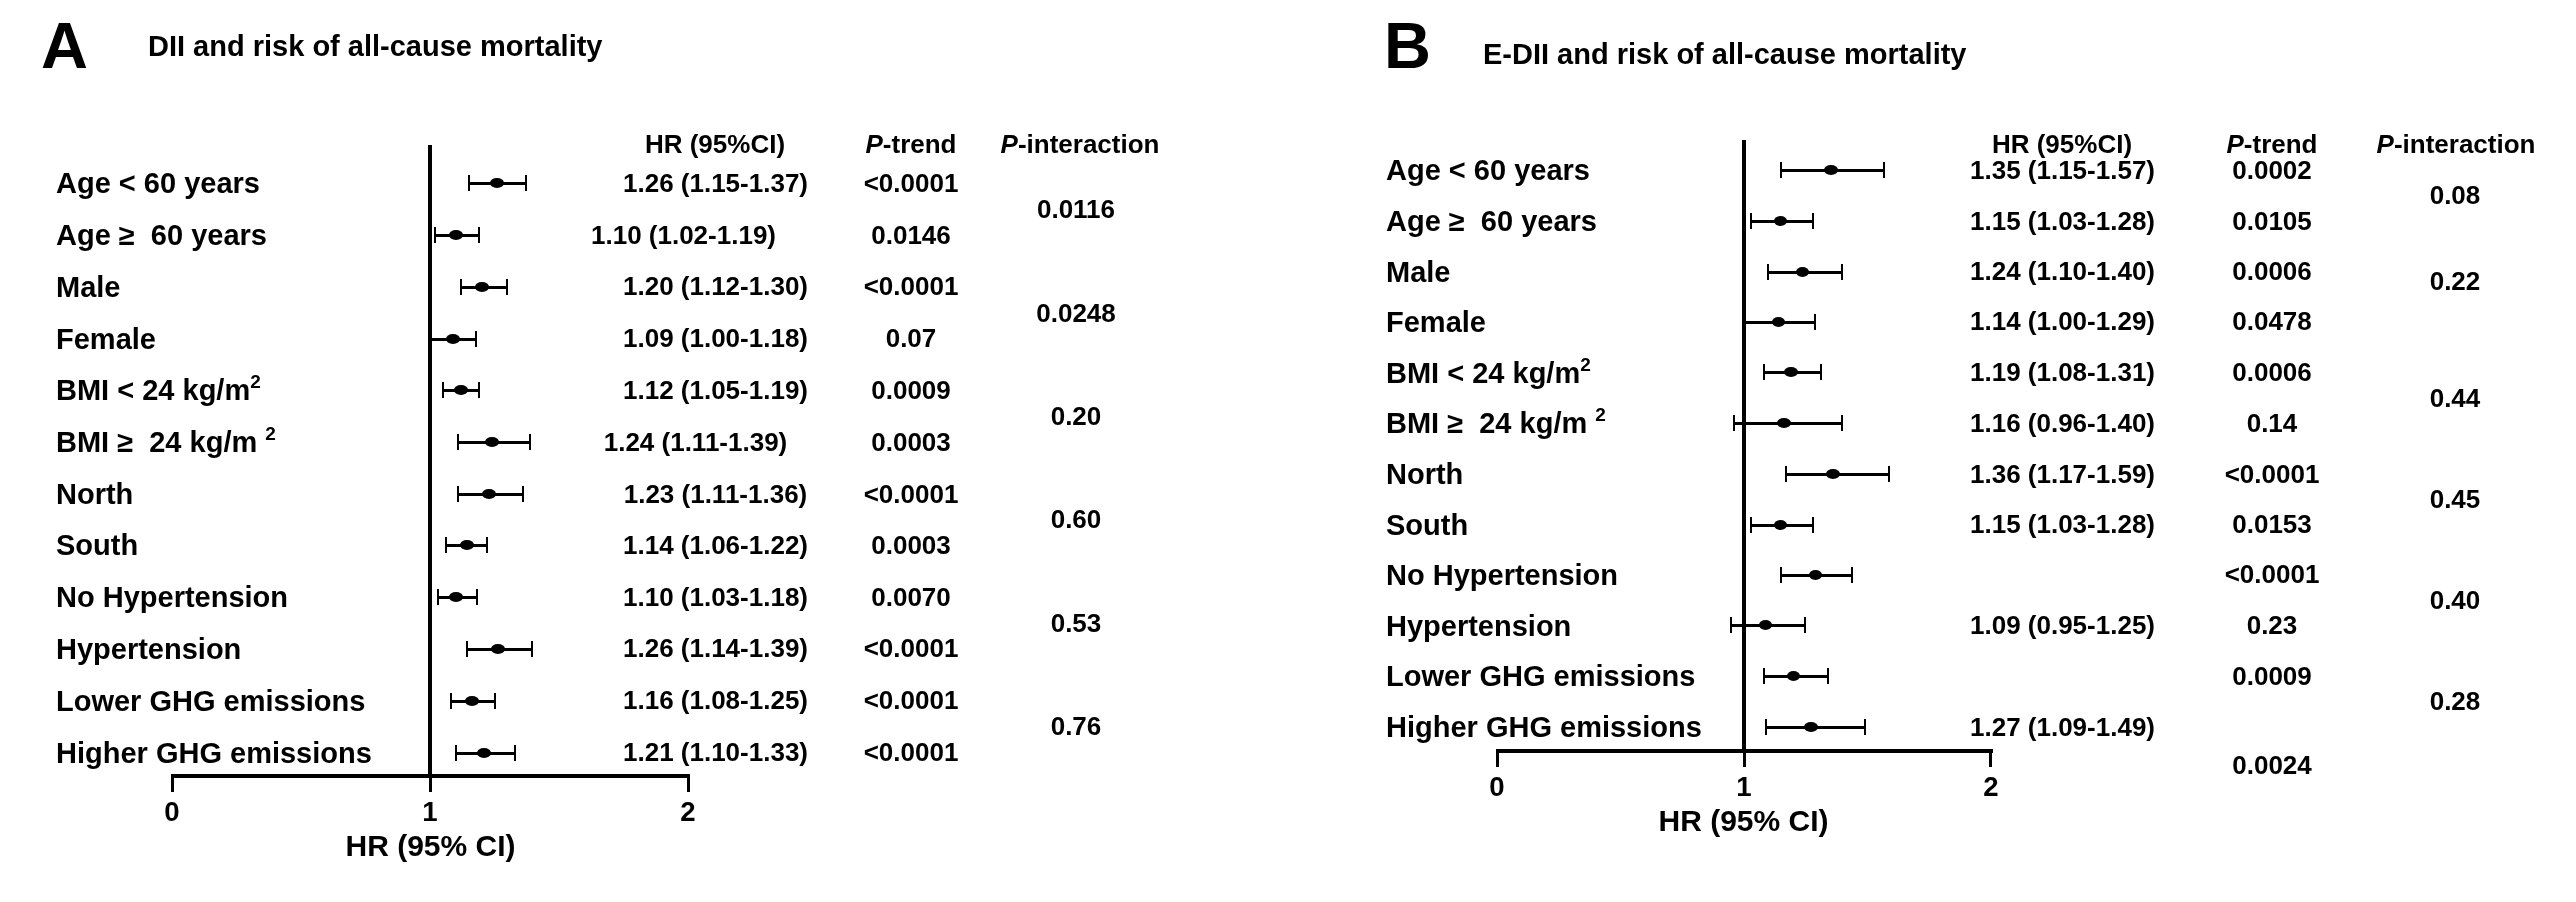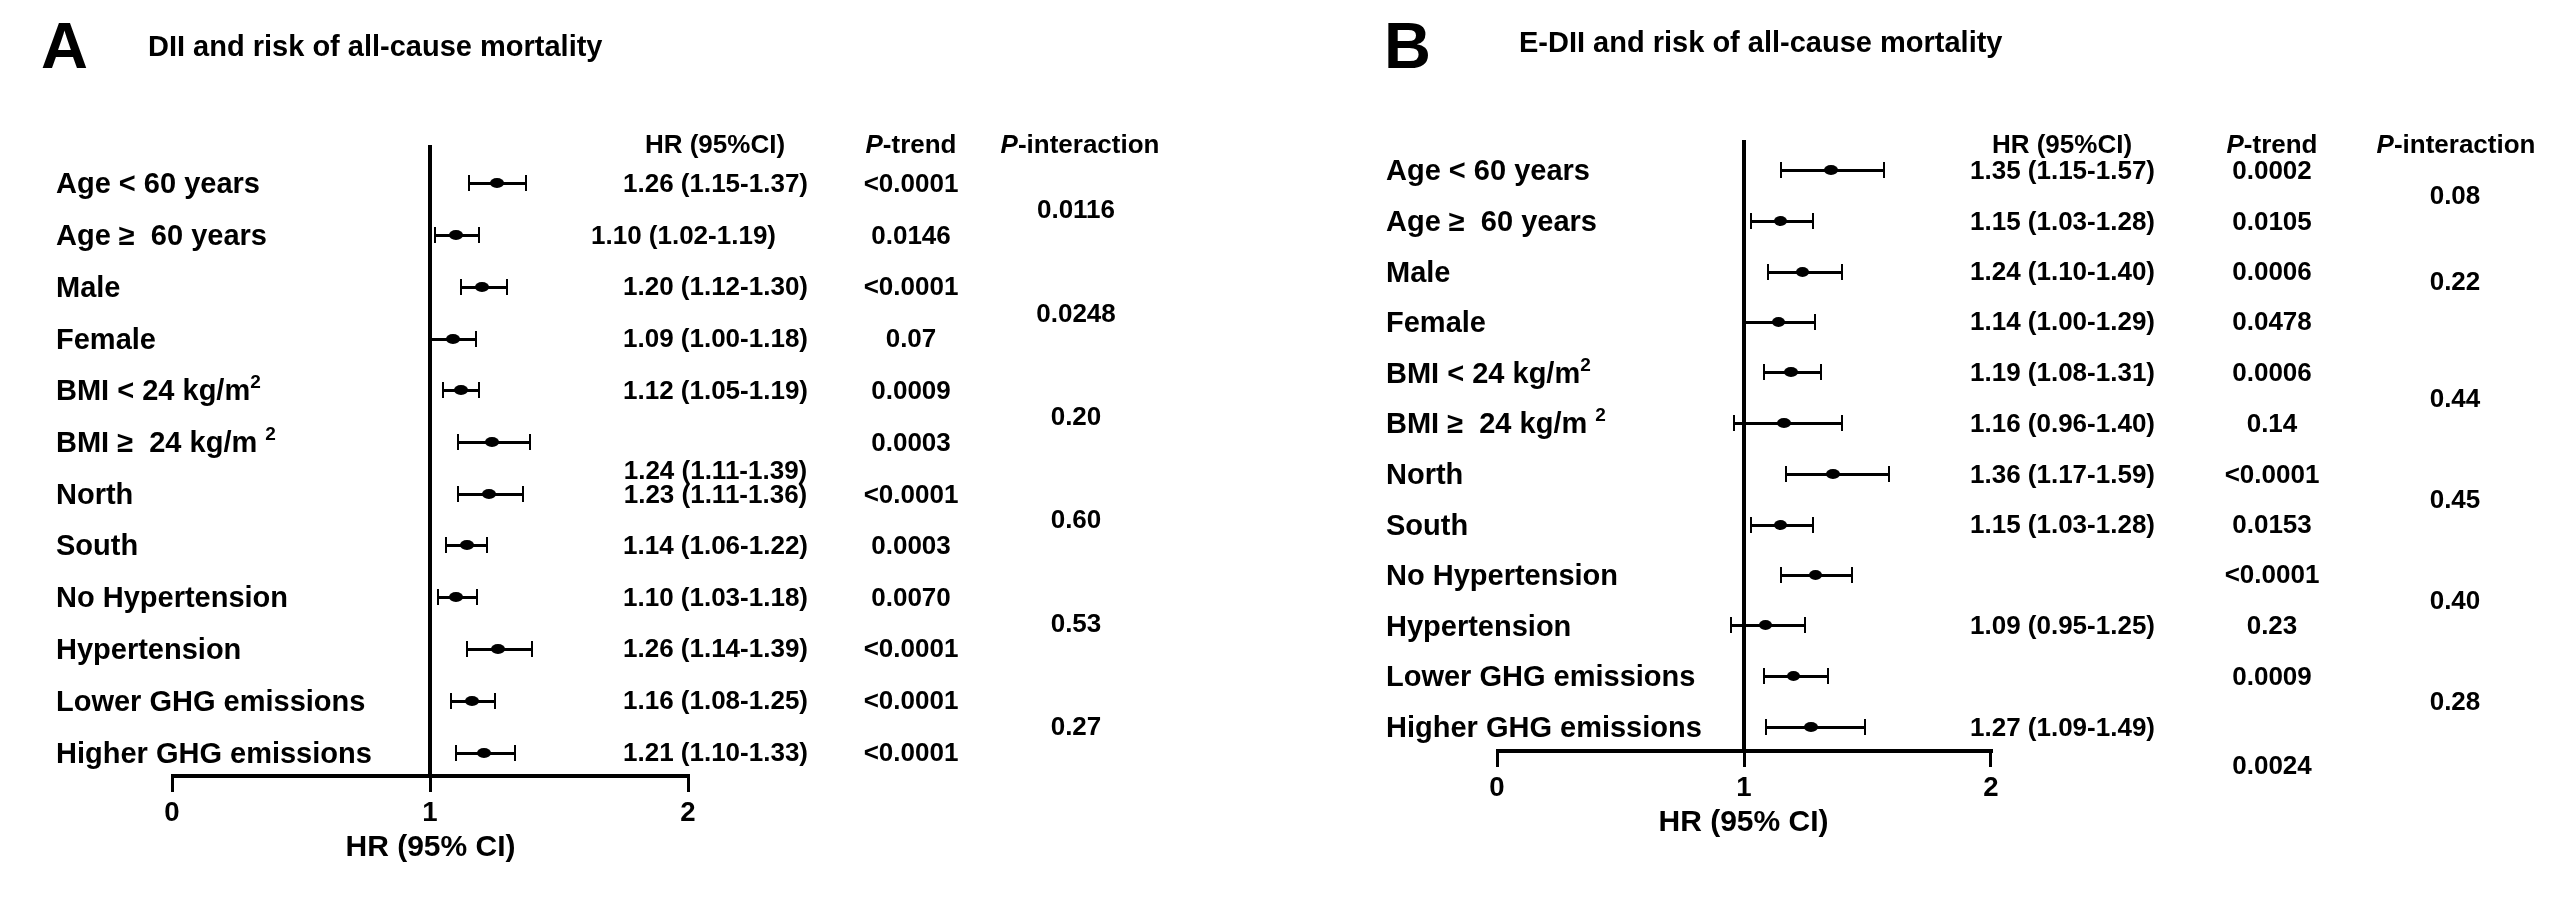--- a/index.html
+++ b/index.html
@@ -93,21 +93,21 @@
   </div>
   <div class="val hrci" style="left: 540px; width: 351px; top: 373px;">1.12 (1.05-1.19)</div>
   <div class="val ptrend" style="left: 817px; width: 188px; top: 373px;">0.0009</div>
 
   <div class="row-label" style="left: 56px; top: 417px;"><span class="lbl">BMI ≥  24 kg/m </span><span class="lblsup">2</span></div>
   <div class="whisker" style="left: 458px; width: 72px; top: 441px;">
     <span class="cap capL"></span>
     <span class="cap capR"></span>
     <span class="dot" style="left: 27px;"></span>
   </div>
-  <div class="val hrci" style="left: 540px; width: 351px; top: 425px; margin-top: 28px;">1.24 (1.11-1.39)</div>
+  <div class="val hrci" style="left: 520px; width: 351px; top: 425px;">1.24 (1.11-1.39)</div>
   <div class="val ptrend" style="left: 817px; width: 188px; top: 425px;">0.0003</div>
 
   <div class="row-label" style="left: 56px; top: 469px;"><span class="lbl">North</span><span class="lblsup"></span></div>
   <div class="whisker" style="left: 458px; width: 65px; top: 493px;">
     <span class="cap capL"></span>
     <span class="cap capR"></span>
     <span class="dot" style="left: 24px;"></span>
   </div>
   <div class="val hrci" style="left: 540px; width: 351px; top: 477px;">1.23 (1.11-1.36)</div>
   <div class="val ptrend" style="left: 817px; width: 188px; top: 477px;">&lt;0.0001</div>
@@ -154,25 +154,25 @@
     <span class="cap capR"></span>
     <span class="dot" style="left: 21px;"></span>
   </div>
   <div class="val hrci" style="left: 540px; width: 351px; top: 735px;">1.21 (1.10-1.33)</div>
   <div class="val ptrend" style="left: 817px; width: 188px; top: 735px;">&lt;0.0001</div>
 <div class="val pint" style="left: 982px; width: 188px; top: 192px;">0.0116</div>
       <div class="val pint" style="left: 982px; width: 188px; top: 296px;">0.0248</div>
       <div class="val pint" style="left: 982px; width: 188px; top: 399px;">0.20</div>
       <div class="val pint" style="left: 982px; width: 188px; top: 502px;">0.60</div>
       <div class="val pint" style="left: 982px; width: 188px; top: 606px;">0.53</div>
-      <div class="val pint" style="left: 982px; width: 188px; top: 709px;">0.27</div>
+      <div class="val pint" style="left: 982px; width: 188px; top: 709px;">0.76</div>
     </section>
     <section class="panel" style="left: 1328px;">
     <div class="letter" style="left: 56px; top: 12.5px;">B</div>
-    <div class="title" style="left: 155px; top: 20px; margin-left: 36px;">E-DII and risk of all-cause mortality</div>
+    <div class="title" style="left: 155px; top: 32px;">E-DII and risk of all-cause mortality</div>
     <div class="hdr hr-hdr" style="left: 571px; width: 326px; top: 127px;">HR (95%CI)</div>
     <div class="hdr p-hdr ptrend-hdr" style="left: 850px; width: 188px; top: 127px;">P-trend</div>
     <div class="hdr p-hdr pint-hdr" style="left: 990px; width: 276px; top: 127px;">P-interaction</div>
     <div class="vline" style="left: 414px; top: 140px; height: 611px;"></div>
     <div class="axis-line" style="left: 168px; width: 497px; top: 749px;"></div>
     <div class="axis-label" style="left: 259px; top: 802px;">HR (95% CI)</div>
   <div class="tick" style="left: 168px; top: 752px;"></div>
       <div class="tick-label" style="left: 144px; top: 769px;">0</div>
       <div class="tick" style="left: 415px; top: 752px;"></div>
       <div class="tick-label" style="left: 391px; top: 769px;">1</div>

